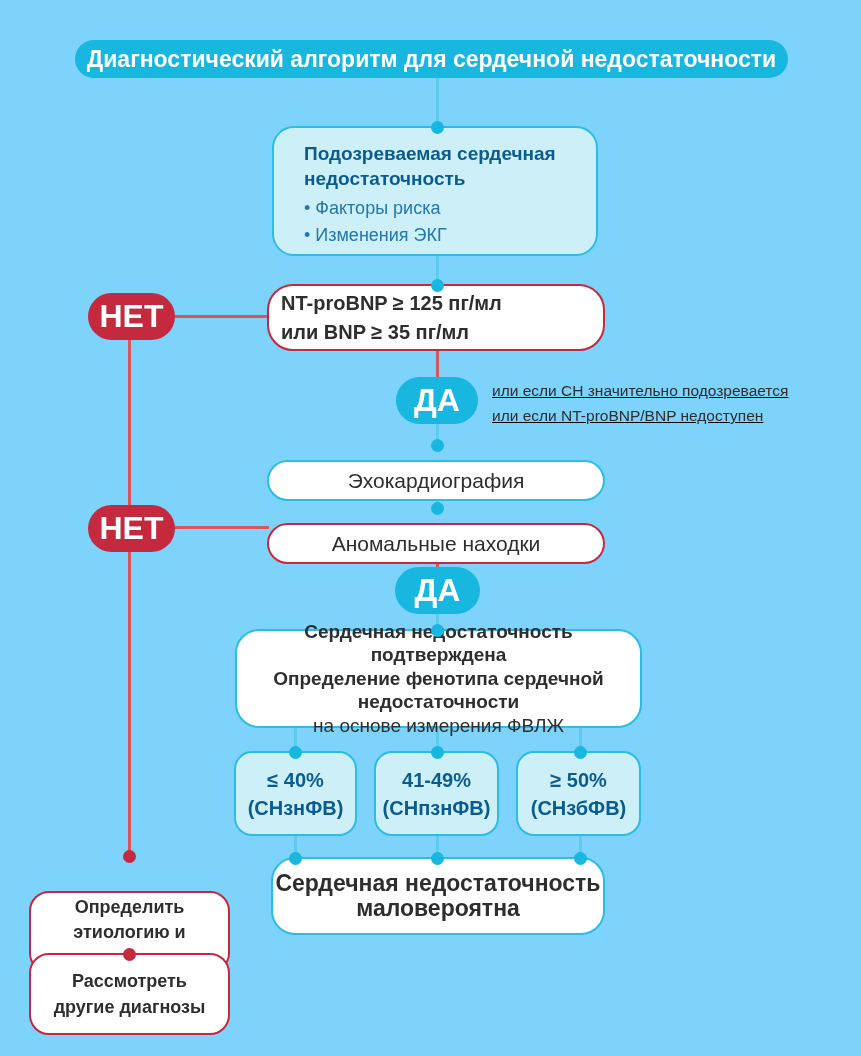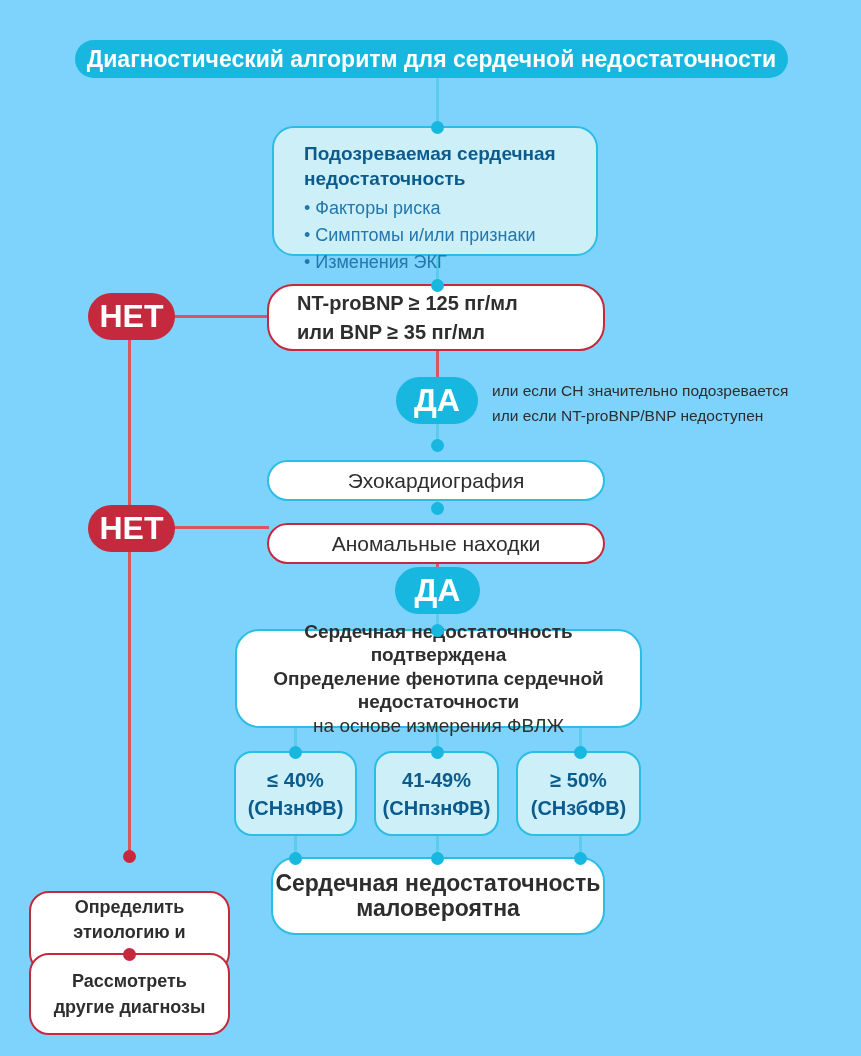--- a/index.html
+++ b/index.html
@@ -68,34 +68,33 @@
   <div class="vline red-line" style="left:127.5px;top:340px;height:518px;"></div>
   <div class="vline red-line" style="left:127.5px;top:936px;height:20px;"></div>
   <div class="hline red-line" style="left:174px;top:314.5px;width:95px;"></div>
   <div class="hline red-line" style="left:174px;top:525.5px;width:95px;"></div>
 
   <div class="node title-pill" style="left:75px;top:40px;width:713px;height:38px;">Диагностический алгоритм для сердечной недостаточности</div>
 
   <div class="node soft-box" style="left:272px;top:126px;width:326px;height:130px;padding:13px 14px 0 30px;">
     <div class="suspected-heading">Подозреваемая сердечная недостаточность</div>
     <div class="bullet-line">• Факторы риска</div>
-    <div class="bullet-line">• Симптомы и/или признаки</div>
     <div class="bullet-line">• Изменения ЭКГ</div>
   </div>
 
-  <div class="node white-box border-red" style="left:267px;top:284px;width:338px;height:67px;border-radius:26px;display:flex;flex-direction:column;justify-content:center;padding-left:28px;">
+  <div class="node white-box border-red" style="left:267px;top:284px;width:338px;height:67px;border-radius:26px;display:flex;flex-direction:column;justify-content:center;padding-left:12px;">
     <div class="bnp-text">NT-proBNP ≥ 125 пг/мл</div>
     <div class="bnp-text">или BNP ≥ 35 пг/мл</div>
   </div>
 
   <div class="badge badge-red" style="left:88px;top:293px;width:87px;height:47px;">НЕТ</div>
 
   <div class="badge badge-cyan" style="left:396px;top:377px;width:82px;height:47px;">ДА</div>
 
-  <div class="node" style="left:492px;top:378px;">
+  <div class="node" style="left:492px;top:378px;text-decoration:underline;">
     <div class="note-text">или если СН значительно подозревается</div>
     <div class="note-text">или если NT-proBNP/BNP недоступен</div>
   </div>
 
   <div class="node white-box border-cyan center-label" style="left:267px;top:444px;width:338px;height:41px;border-radius:21px;">Эхокардиография</div>
 
   <div class="node white-box border-red center-label" style="left:267px;top:507px;width:338px;height:41px;border-radius:21px;">Аномальные находки</div>
 
   <div class="badge badge-red" style="left:88px;top:505px;width:87px;height:47px;">НЕТ</div>
 

